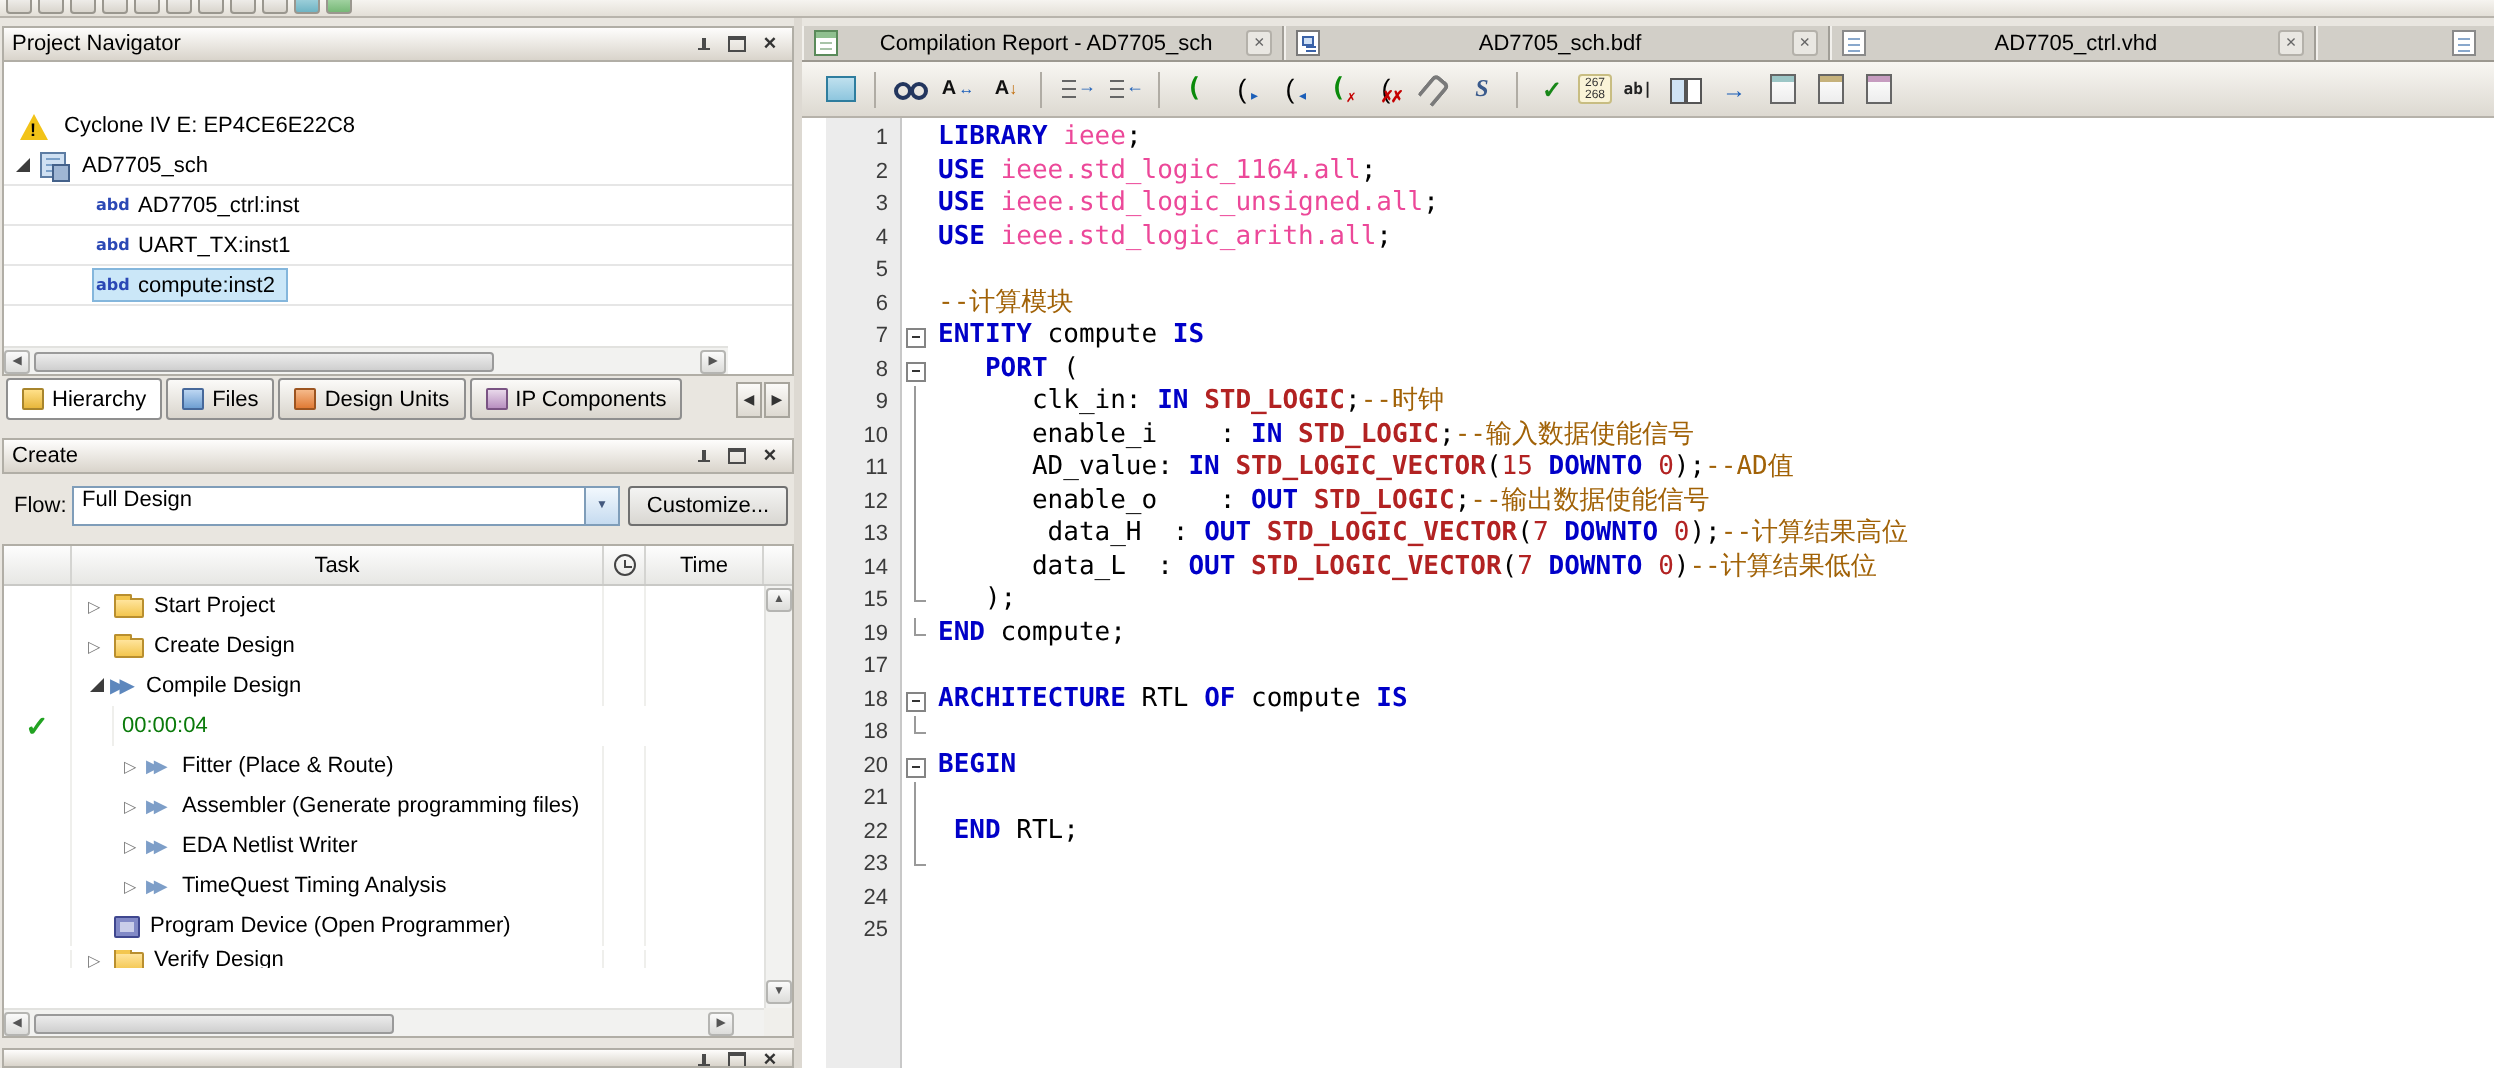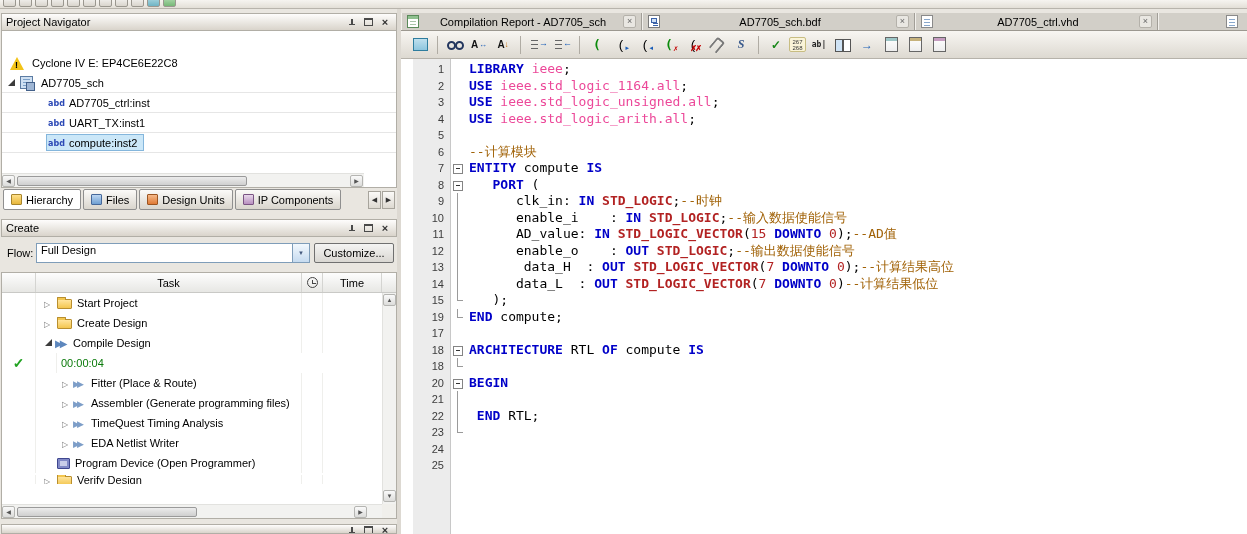--- a/index.html
+++ b/index.html
@@ -389,31 +389,31 @@
             <span class="lbl">Assembler (Generate programming files)</span>
           </span>
           <span class="tr-clock"></span>
           <span class="tr-time"></span>
         </div>
         <div class="task-row lvl1">
           <span class="tr-check"></span>
           <span class="tr-main">
             <i class="exp c"></i>
             <i class="task-icon"></i>
-            <span class="lbl">TimeQuest Timing Analysis</span>
+            <span class="lbl">EDA Netlist Writer</span>
           </span>
           <span class="tr-clock"></span>
           <span class="tr-time"></span>
         </div>
         <div class="task-row lvl1">
           <span class="tr-check"></span>
           <span class="tr-main">
             <i class="exp c"></i>
             <i class="task-icon"></i>
-            <span class="lbl">EDA Netlist Writer</span>
+            <span class="lbl">TimeQuest Timing Analysis</span>
           </span>
           <span class="tr-clock"></span>
           <span class="tr-time"></span>
         </div>
         <div class="task-row lvl0">
           <span class="tr-check"></span>
           <span class="tr-main">
             <i class="exp n"></i>
             <i class="programmer-icon"></i>
             <span class="lbl">Program Device (Open Programmer)</span>

